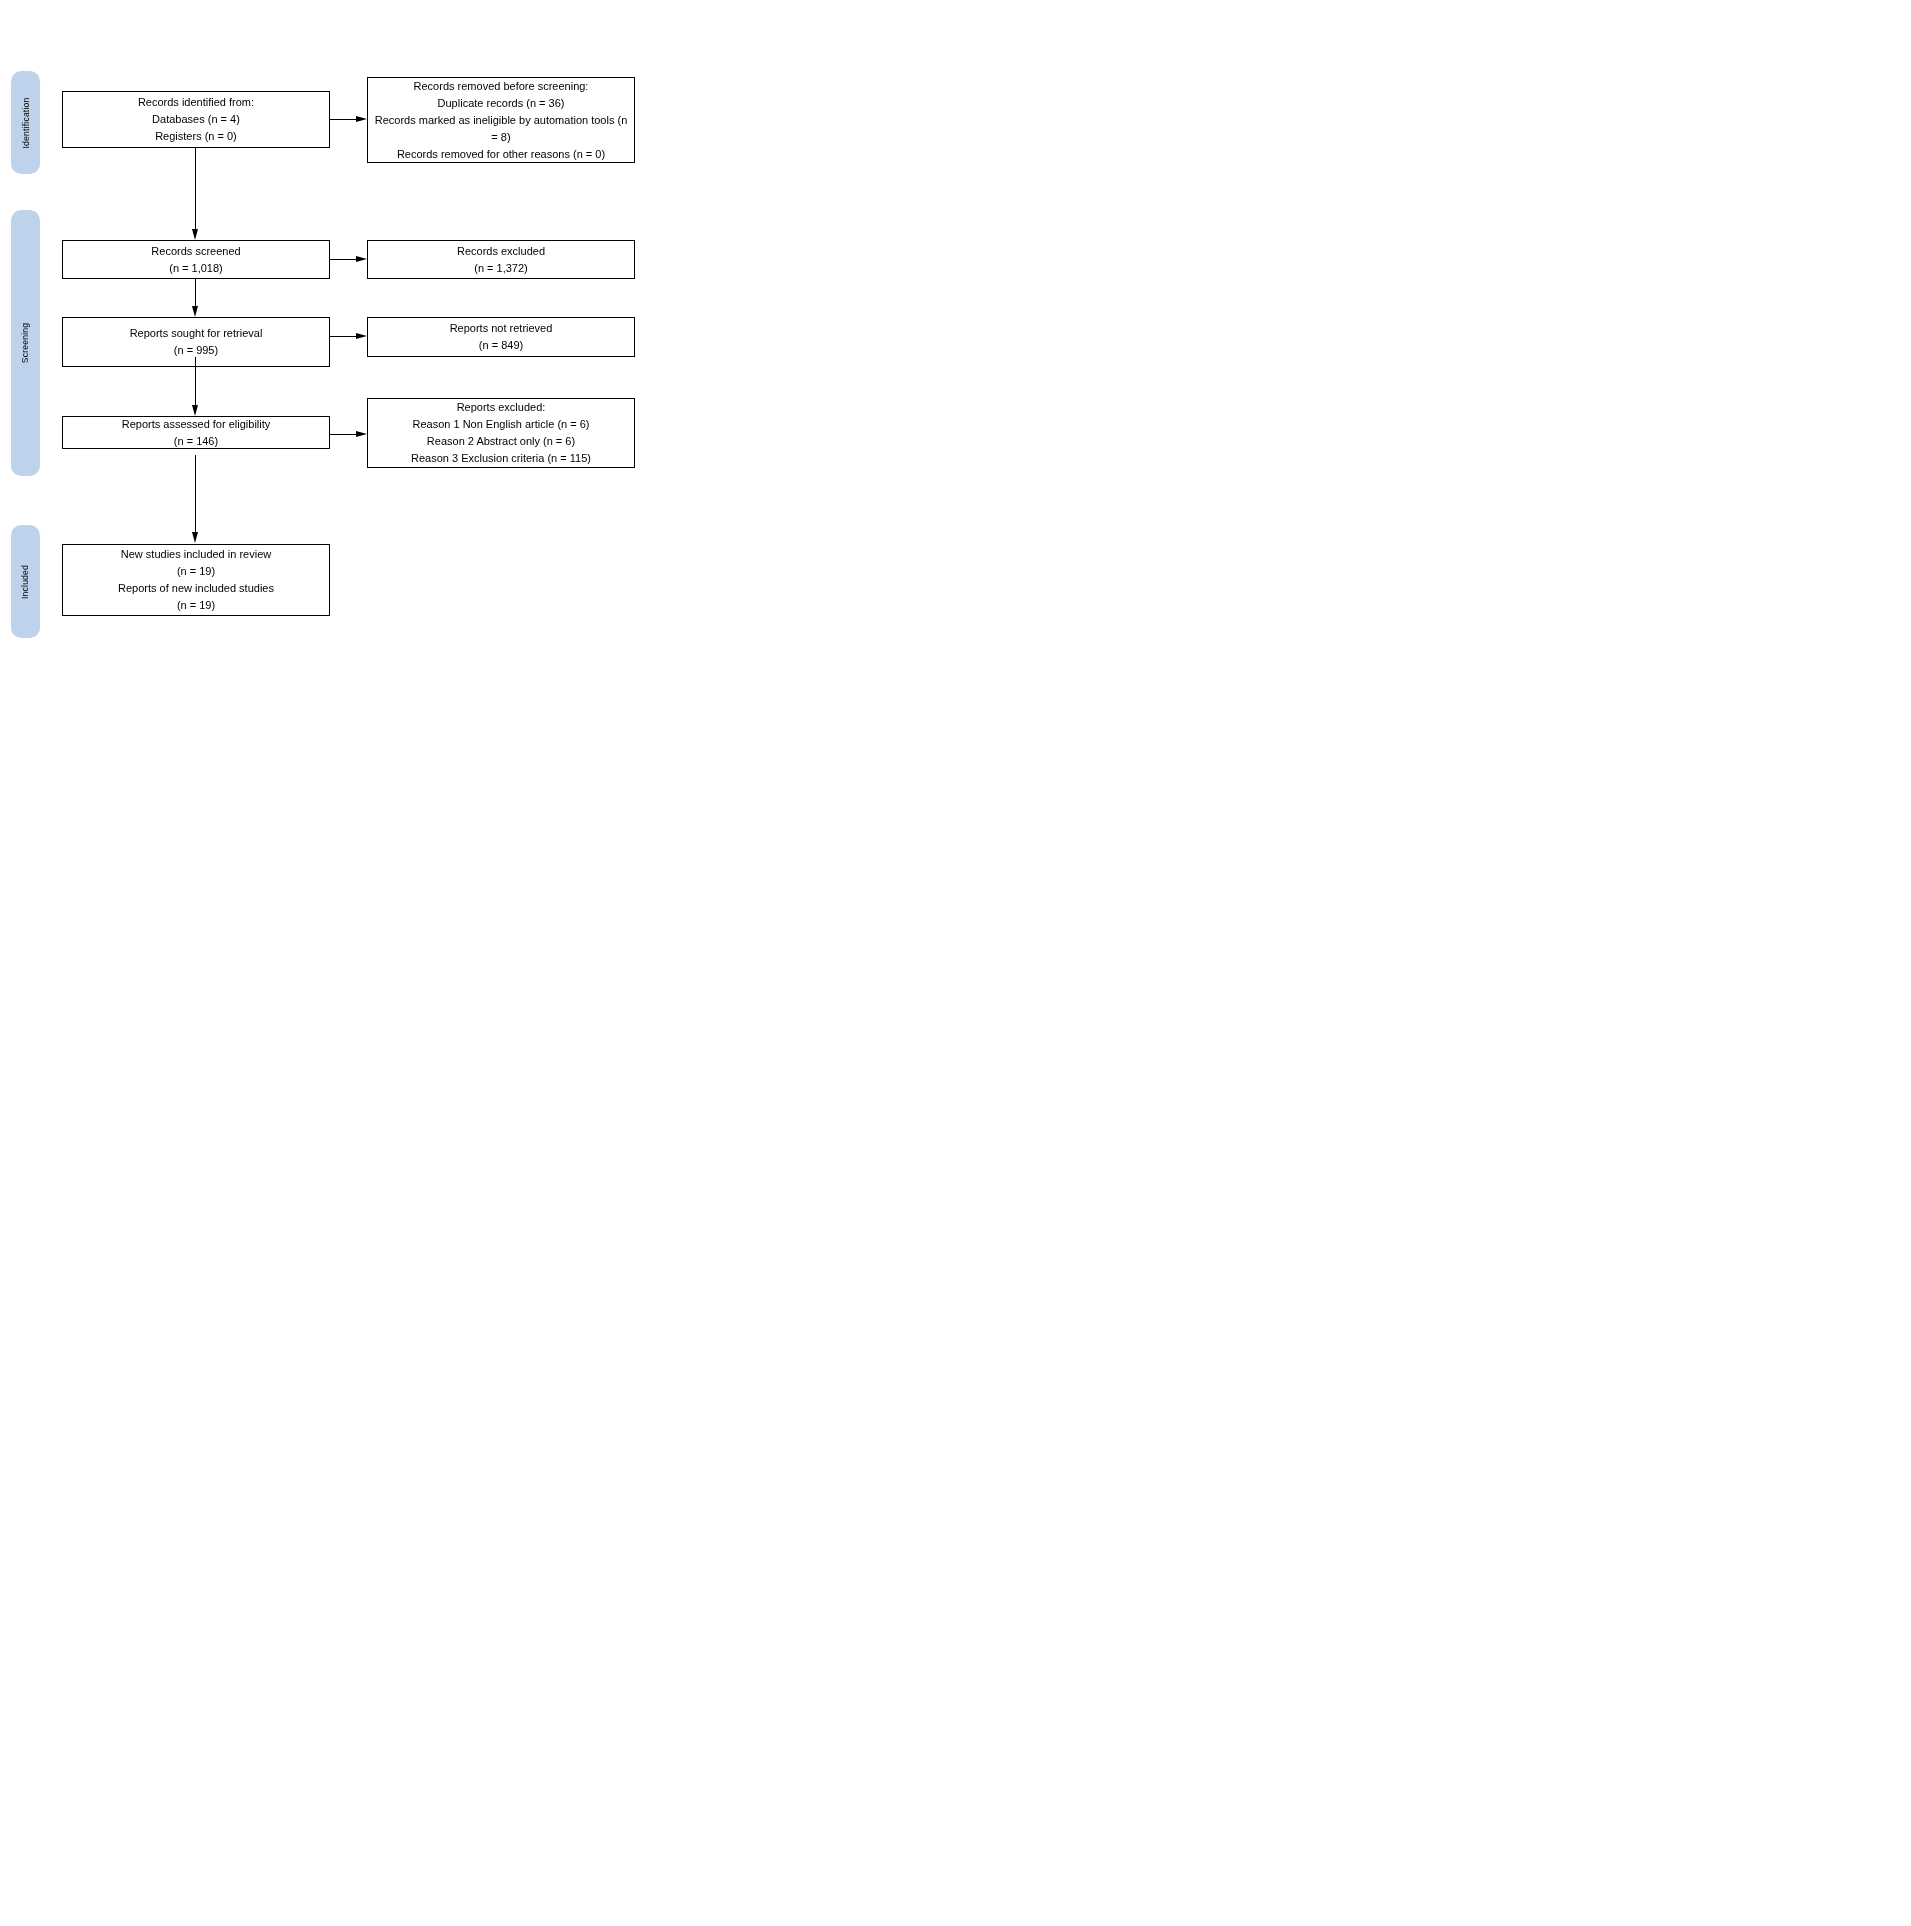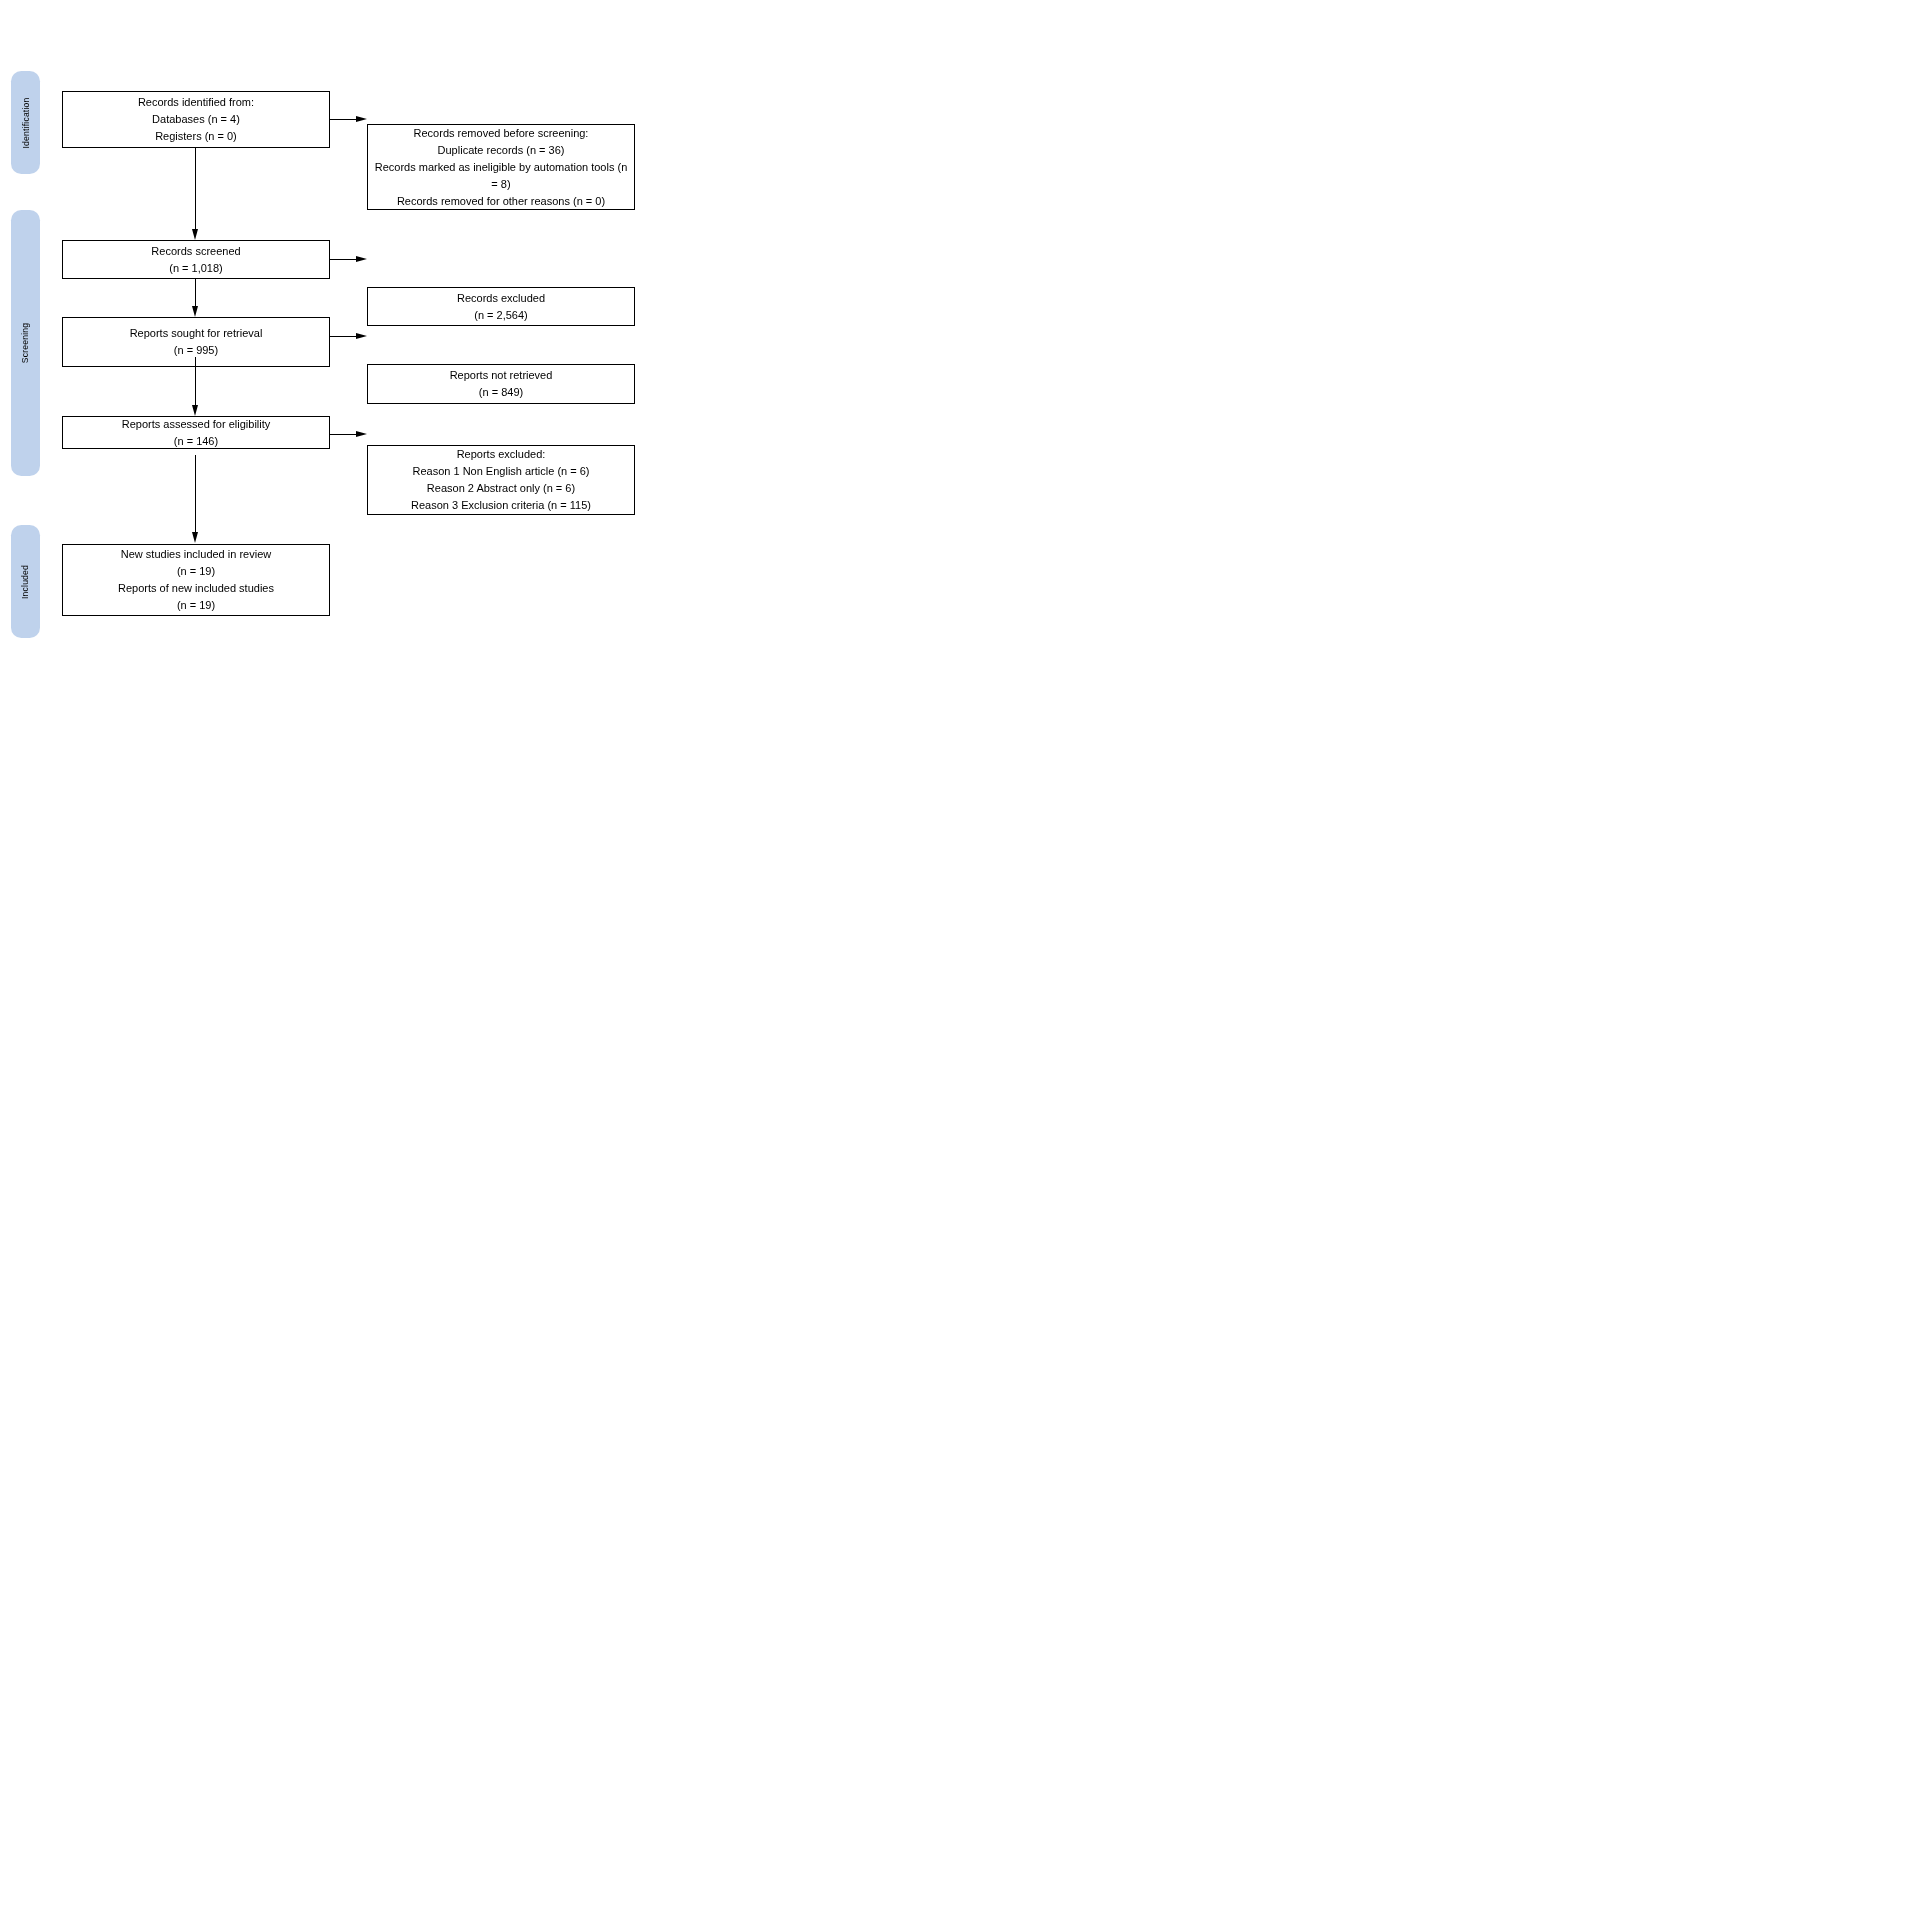--- a/index.html
+++ b/index.html
@@ -42,21 +42,21 @@
     background:#ffffff;
     border:1.1px solid #000;
     display:flex; align-items:center; justify-content:center;
     text-align:center;
     font-size:11px;
     line-height:17px;
     white-space:pre-line;
     padding:0.9px 4.3px;
   }
   .col1{ left:62px; width:268px; }
-  .col2{ left:367px; width:268px;margin-top:47px; }
+  .col2{ left:367px; width:268px; }
   .box-b1{ top:91px; height:57px; }
   .box-r1{ top:77px; height:86px; }
   .box-b2{ top:240px; height:39px; }
   .box-r2{ top:240px; height:39px; }
   .box-b3{ top:317px; height:50px; }
   .box-r3{ top:317px; height:40px; }
   .box-b4{ top:416px; height:33px; }
   .box-r4{ top:398px; height:70px; }
   .box-b5{ top:544px; height:72px; }
   .hline{
@@ -106,21 +106,21 @@
   <div class="box col1 box-b5">New studies included in review
 (n = 19)
 Reports of new included studies
 (n = 19)</div>
 
   <div class="box col2 box-r1">Records removed before screening:
 Duplicate records (n = 36)
 Records marked as ineligible by automation tools (n = 8)
 Records removed for other reasons (n = 0)</div>
   <div class="box col2 box-r2">Records excluded
-(n = 2,564)</div>
+(n = 1,372)</div>
   <div class="box col2 box-r3">Reports not retrieved
 (n = 849)</div>
   <div class="box col2 box-r4">Reports excluded:
 Reason 1 Non English article (n = 6)
 Reason 2 Abstract only (n = 6)
 Reason 3 Exclusion criteria (n = 115)</div>
 
   <div class="hline" style="left:330px; top:119px; width:26.5px;"></div>
   <div class="harrowhead" style="left:356px; top:116px;"></div>
 

